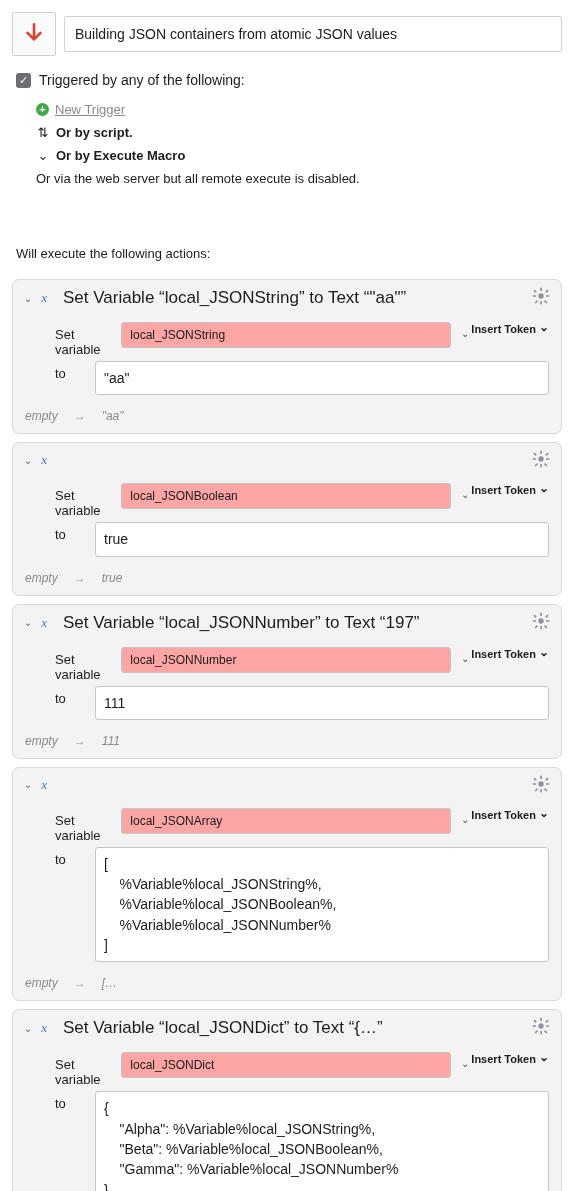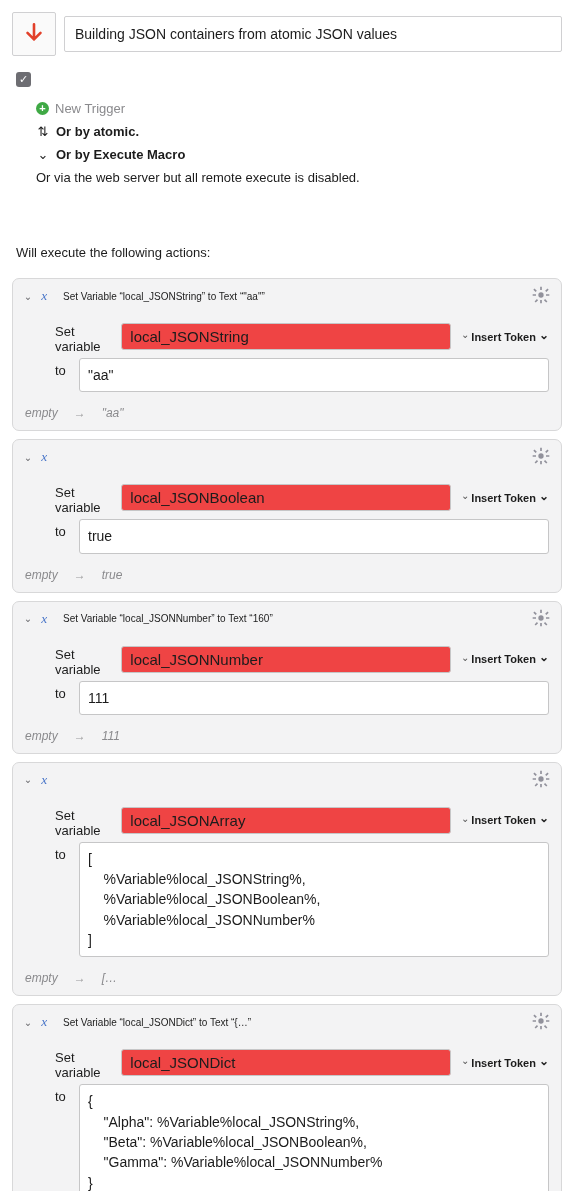--- a/index.html
+++ b/index.html
@@ -43,54 +43,54 @@
     display:flex; align-items:center; justify-content:center; color:#fff; font-size:11px;
     line-height:1;
   }
   .sub-list { padding-left:24px; }
   .sub-item { display:flex; align-items:center; gap:6px; padding:4px 0; font-size:13px; }
   .sub-item .mini-icon { width:14px; display:flex; justify-content:center; color:var(--text);}
   .plus-circle {
     width:13px; height:13px; border-radius:50%; background:var(--green);
     color:#fff; font-size:11px; line-height:13px; text-align:center; font-weight:bold;
   }
-  .new-trigger-text, .new-action-text { color:var(--muted); }
+  .new-trigger-text, .new-action-text { color:var(--muted);text-decoration:underline; }
   .section-lead { padding:8px 0 10px 4px;margin-top:48px; }
 
   .action {
     border:1px solid var(--panel-border);
     background:var(--panel-bg);
     border-radius:7px;
     margin:8px 0;
     padding:0 0 10px 0;
   }
   .action-header {
     display:flex; align-items:center; gap:6px;
     padding:8px 10px 6px 10px;
     position:relative;
   }
   .disclose { font-size:10px; color:#6a6a6e; width:10px; text-align:center; }
   .act-icon { width:18px; height:18px; display:flex; align-items:center; justify-content:center;}
   .act-icon.var svg { width:16px; height:16px; }
   .act-icon.win svg { width:16px; height:16px; }
-  .act-title { font-size:10px; }
+  .act-title { font-size:17px; }
   .gear {
     position:absolute; right:10px; top:6px; width:20px; height:20px;
     color:var(--gear);
   }
   .gear svg { width:20px; height:20px; }
 
   .action-body { padding: 4px 12px 4px 42px; }
-  .form-row { display:flex; align-items:flex-start; gap:8px; margin:4px 0; }
+  .form-row { display:flex; align-items:flex-start; gap:24px; margin:4px 0; }
   .form-label { width:80px; text-align:left; padding-top:5px; font-size:13px;}
   .form-label.to { width:16px; }
   .field-wrap { flex:1; position:relative; }
   .combo {
     width:100%; max-width:330px; border:1px solid var(--field-border);
-    background:#ef4444; padding:4px 22px 4px 8px; font-size:15px; border-radius:3px;
+    background:#fca5a5; padding:4px 22px 4px 8px; font-size:12px; border-radius:3px;
     min-height:26px; display:flex; align-items:center;
   }
   .combo-caret {
     position:absolute; pointer-events:none; font-size:10px; color:#555;
   }
   .insert-token {
     font-weight:600; font-size:11px; display:flex; align-items:center; gap:3px;
     white-space:nowrap;
   }
   .caret-down::after { content:"⌄"; font-size:12px; position:relative; top:-2px; }
@@ -99,48 +99,49 @@
     padding:6px 8px; font-size:14px; font-family:inherit; white-space:pre; line-height:1.45;
     min-height:30px; width:100%;
   }
   .textarea.mono { font-family:inherit; }
   .footer-preview {
     padding:6px 12px 0 12px; font-size:12px; font-style:italic; color:var(--muted);
     display:flex; align-items:center; gap:16px;
   }
   .footer-preview .arrow { font-style:normal; color:#9a9a9c;}
   
-  .sv-row { display:flex; align-items:center; gap:10px; }
+  .sv-row { display:flex; align-items:flex-start; gap:10px; }
   .sv-row .combo-holder { position:relative; flex:0 0 auto; }
   .sv-row .combo { width:330px; }
   .sv-row .combo-caret { right:-18px; top:6px; }
 </style>
 </head>
 <body>
 
 <div class="top-row">
   <div class="big-icon">
     <svg viewBox="0 0 24 24">
       <path d="M12 3 v14 M12 17 l-6 -6 M12 17 l6 -6" stroke="var(--arrow)" stroke-width="2.4" fill="none" stroke-linecap="round" stroke-linejoin="round"></path>
     </svg>
   </div>
   <div class="title-field">Building JSON containers from atomic JSON values</div>
 </div>
 
 <div class="trig-row">
   <div class="chk">✓</div>
+  <span>Triggered by any of the following:</span>
 </div>
 <div class="sub-list">
   <div class="sub-item">
     <span class="plus-circle">+</span>
     <span class="new-trigger-text">New Trigger</span>
   </div>
   <div class="sub-item">
     <span class="mini-icon">⇅</span>
-    <b>Or by atomic.</b>
+    <b>Or by script.</b>
   </div>
   <div class="sub-item">
     <span class="mini-icon">⌄</span>
     <b>Or by Execute Macro</b>
   </div>
   <div class="sub-item">
     <span>Or via the web server but all remote execute is disabled.</span>
   </div>
 </div>
 
@@ -233,21 +234,21 @@
     </div>
   </div>
     <div class="action">
     <div class="action-header">
       <span class="disclose">⌄</span>
       <span class="act-icon var">
         <svg viewBox="0 0 24 24">
             <text x="2" y="18" font-family="Georgia,serif" font-style="italic" font-size="20" fill="#4b77c9">x</text>
           </svg>
       </span>
-      <span class="act-title">Set Variable “local_JSONNumber” to Text “160”</span>
+      <span class="act-title">Set Variable “local_JSONNumber” to Text “197”</span>
       <span class="gear">
         <svg viewBox="0 0 24 24">
             <circle cx="12" cy="12" r="3.2" fill="currentColor"></circle>
             <g fill="currentColor">
               <path d="M11 2h2v4h-2zM11 18h2v4h-2zM2 11h4v2H2zM18 11h4v2h-4z"></path>
               <path d="M4.2 4.2l2.8 2.8-1.4 1.4L2.8 5.6zM16.9 16.9l2.8 2.8-1.4 1.4-2.8-2.8zM19.8 4.2l-2.8 2.8 1.4 1.4 2.8-2.8zM7.1 16.9l-2.8 2.8 1.4 1.4 2.8-2.8z"></path>
             </g>
           </svg>
       </span>
     </div>

